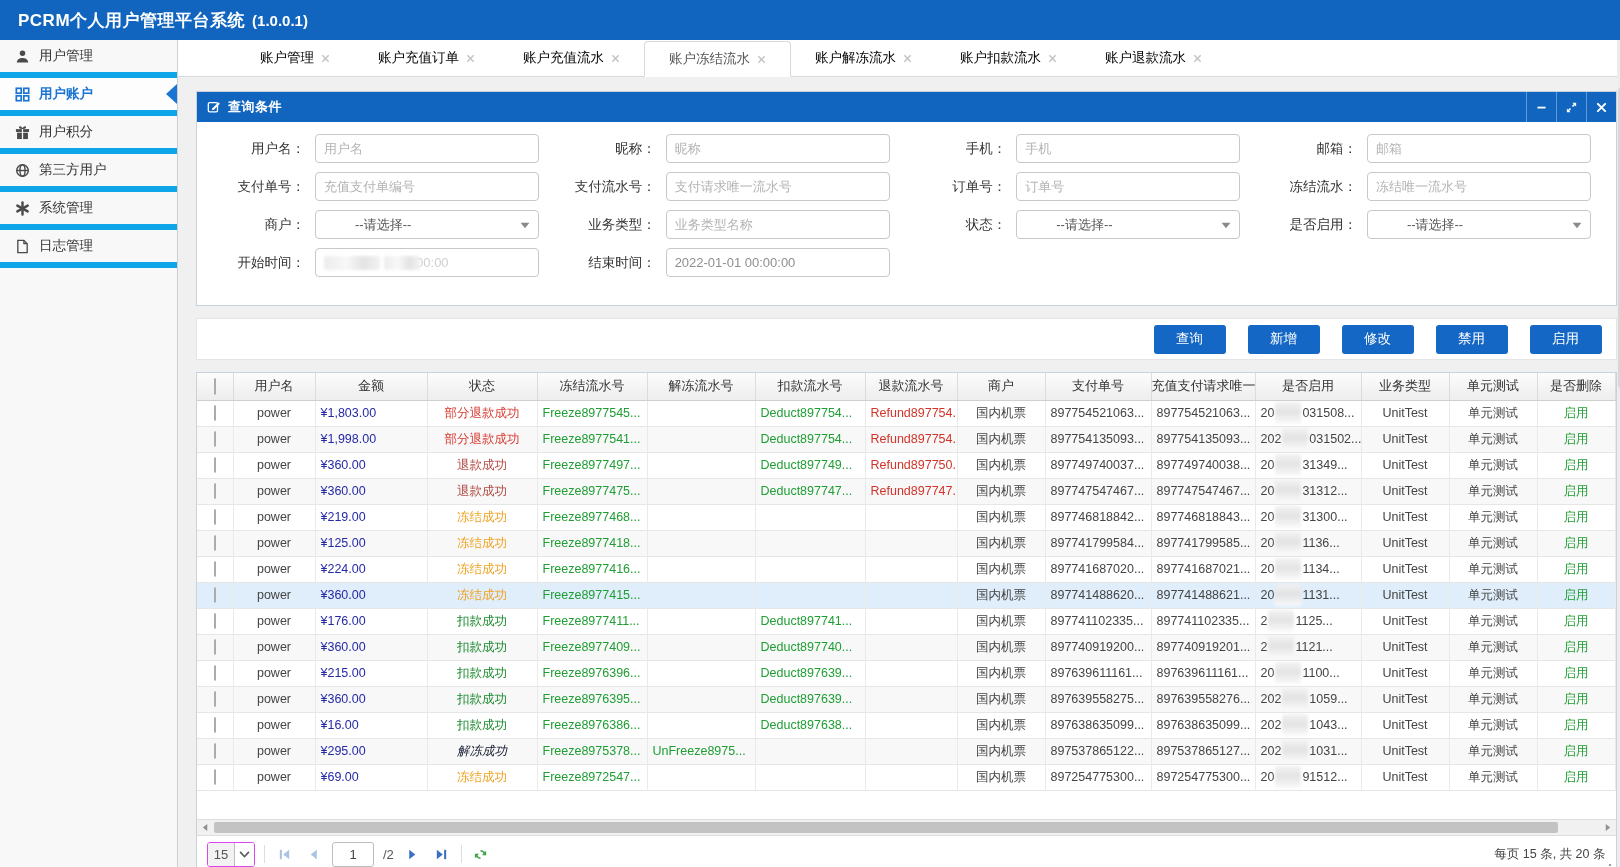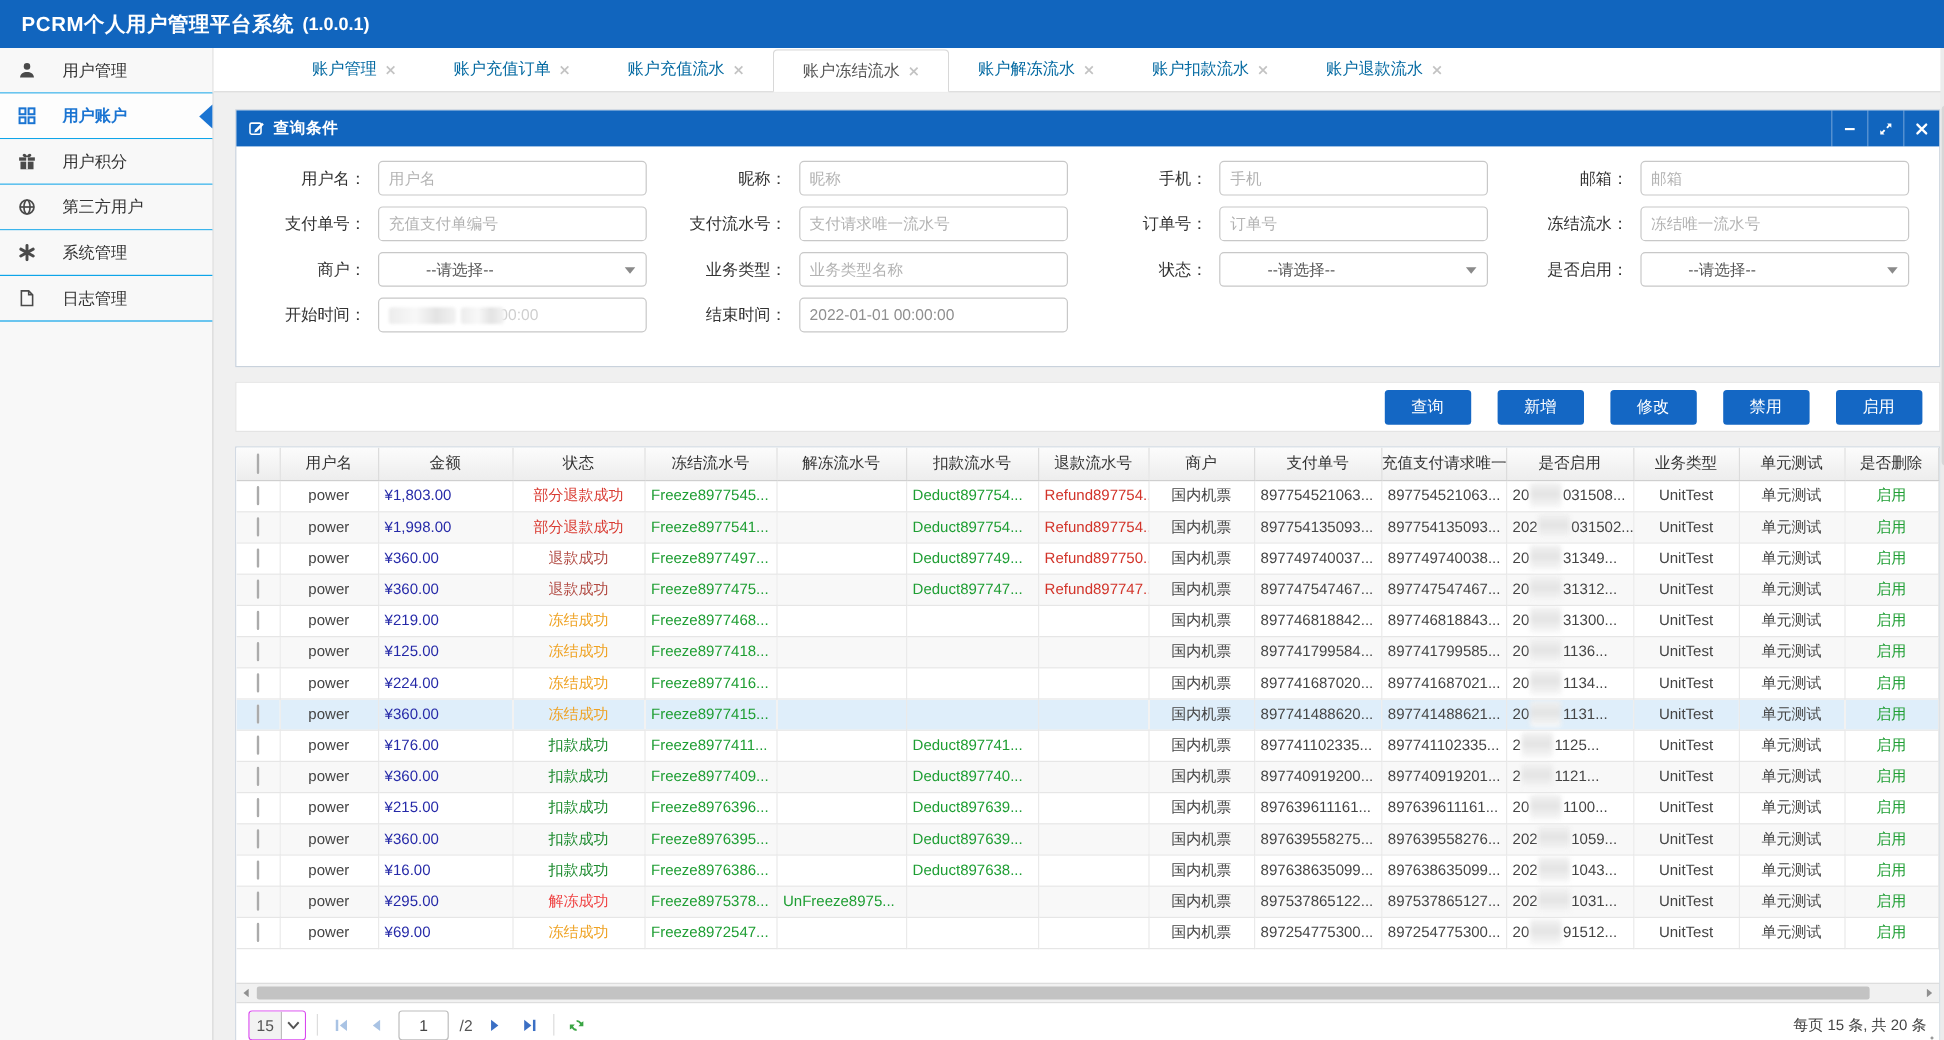--- a/index.html
+++ b/index.html
@@ -11,31 +11,31 @@
   .topbar .app-title { font-size:17px; font-weight:bold; letter-spacing:.5px; }
   .topbar .app-ver { font-size:15px; font-weight:bold; margin-left:7px; }
 
   .layout { display:flex; height:827px; }
 
   
   .sidebar { width:178px; background:#f8f8f8; border-right:1px solid #cfcfcf; flex:none; }
   .side-user { height:38px; display:flex; align-items:center; gap:8px; padding-left:24px; border-bottom:1px solid #e2e2e2; font-size:13.5px; color:#333; background:#fbfbfb; }
   .side-user .sicon { color:#3c3c3c; display:flex; }
   .side-user .logout { margin-left:6px; color:#333; cursor:pointer; }
-  .side-item { height:38px; display:flex; align-items:center; gap:22px; padding-left:14px; border-bottom:1px solid #0ea5e9; font-size:13.5px; color:#333; position:relative; cursor:pointer; background:#f8f8f8; }
+  .side-item { height:38px; display:flex; align-items:center; gap:9px; padding-left:14px; border-bottom:6px solid #0ea5e9; font-size:13.5px; color:#333; position:relative; cursor:pointer; background:#f8f8f8; }
   .side-item .sicon { width:16px; display:flex; justify-content:center; color:#4a4a4a; }
   .side-item.active { color:#1a74d2; font-weight:bold; background:#fdfdfd; }
   .side-item.active .sicon { color:#1a74d2; }
   .side-item.active::after { content:""; position:absolute; right:0; top:50%; margin-top:-10px;
       border-top:10px solid transparent; border-bottom:10px solid transparent; border-right:11px solid #1a74d2; }
 
   
   .main { flex:1; display:flex; flex-direction:column; background:#f0f0f0; position:relative; }
   .tabbar { height:37px; background:#fff; border-bottom:1px solid #d8d8d8; display:flex; align-items:flex-end; padding-left:58px; flex:none; }
-  .tab { height:36px; display:flex; align-items:center; gap:7px; padding:0 24px; font-size:13.5px; color:#0369a1; cursor:pointer; }
+  .tab { height:36px; display:flex; align-items:center; gap:7px; padding:0 24px; font-size:13.5px; color:#000000; cursor:pointer; }
   .tab.active { background:#fff; border:1px solid #d8d8d8; border-bottom:1px solid #fff; margin-bottom:-1px; color:#555;
       border-top-left-radius:4px; border-top-right-radius:4px; }
   .tab .tx { display:flex; opacity:.9; }
 
   .content { flex:1; padding:14px 8px 0 18px; }
 
   
   .panel { border:1px solid #c9d2dc; background:#fff; }
   .panel-header { height:30px; background:#1165BE; color:#fff; display:flex; align-items:center; padding:0 0 0 10px; font-size:13px; flex:none; }
   .panel-header .ph-icon { display:flex; margin-right:7px; }
@@ -631,21 +631,21 @@
                   <td class="c-num">897638635099...</td>
                   <td><span>202</span><span class="ordblob"></span><span>1043...</span></td>
                   <td class="c-center">UnitTest</td>
                   <td class="c-center">单元测试</td>
                   <td class="c-center c-green">启用</td>
                 </tr>
                 <tr>
                   <td class="c-center"><span class="cb"></span></td>
                   <td class="c-center">power</td>
                   <td class="c-amount">¥295.00</td>
-                  <td class="c-center" style="color: #ef4444;">解冻成功</td>
+                  <td class="c-center" style="color: #0f172a; font-style: italic;">解冻成功</td>
                   <td class="c-green">Freeze8975378...</td>
                   <td class="c-green">UnFreeze8975...</td>
                   <td class="c-green"></td>
                   <td class="c-red"></td>
                   <td class="c-center">国内机票</td>
                   <td class="c-num">897537865122...</td>
                   <td class="c-num">897537865127...</td>
                   <td><span>202</span><span class="ordblob"></span><span>1031...</span></td>
                   <td class="c-center">UnitTest</td>
                   <td class="c-center">单元测试</td>

